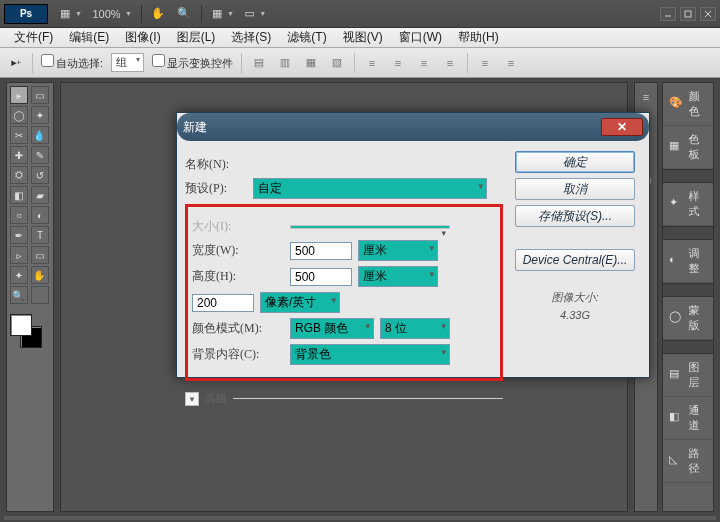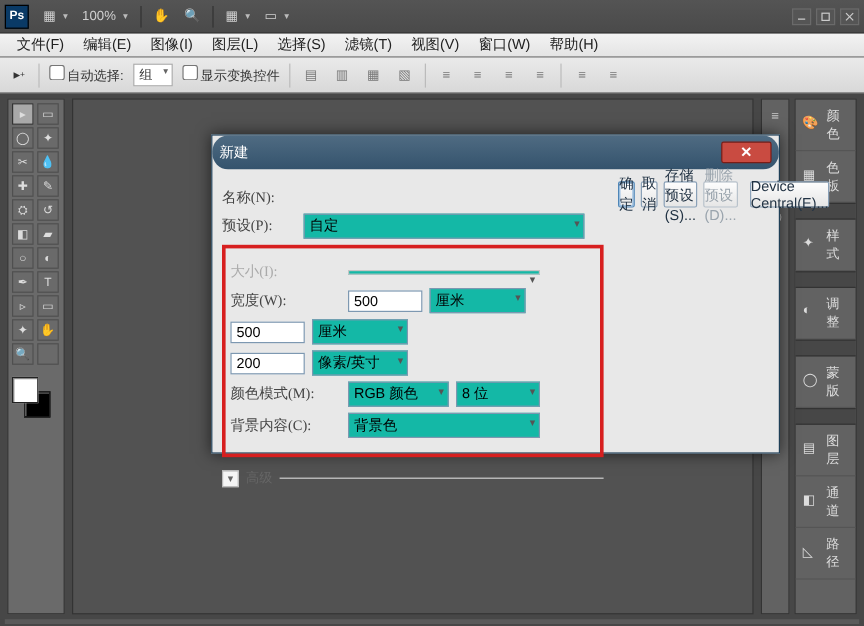--- a/index.html
+++ b/index.html
@@ -1,20 +1,20 @@
 <!DOCTYPE html>
 <html><head>
 <meta charset="utf-8">
 <style>
   * { box-sizing: border-box; margin: 0; padding: 0; font-family: "Microsoft YaHei", "SimSun", Tahoma, sans-serif; font-size: 11px; }
   body { width: 720px; height: 522px; background: #474747; overflow: hidden; position: relative; }
 
   
   .titlebar { height: 28px; background: linear-gradient(#545454,#4a4a4a); display: flex; align-items: center; padding: 0 4px; color: #ddd; border-bottom: 1px solid #333; }
-  .ps-logo { width: 20px; height: 20px; background: #0a3a66; border: 1px solid #000; color: #fff; display:flex;align-items:center;justify-content:center;font-weight:bold;font-size:10px; margin-right:6px;}
+  .ps-logo { width: 44px; height: 20px; background: #0a3a66; border: 1px solid #000; color: #fff; display:flex;align-items:center;justify-content:center;font-weight:bold;font-size:10px; margin-right:6px;}
   .titlebar .tb-item { padding: 2px 6px; color:#d0d0d0; display:flex;align-items:center;gap:3px;}
   .titlebar .dd::after { content:"▾"; font-size:8px; margin-left:3px; color:#bbb;}
   .titlebar .spacer { flex:1; }
   .workspace-label { background:#5a5a5a; border:1px solid #6a6a6a; padding:2px 10px; font-size:11px; }
   .win-btn { width:16px;height:14px;border:1px solid #6a6a6a;margin-left:4px;display:flex;align-items:center;justify-content:center; background:#555;}
   .win-btn svg{display:block;}
 
   
   .menubar { height: 20px; background: linear-gradient(#f3f3f3,#e4e4e4); border-bottom:1px solid #aaa; display:flex; align-items:center; padding:0 6px; gap:0; }
   .menubar span { padding: 2px 8px; color:#222; font-size:12px; }
@@ -51,21 +51,21 @@
   .panel-gap{height:14px;background:#474747;border-top:1px solid #333;border-bottom:1px solid #333;}
 
   
   .dialog-mask{position:absolute;inset:0;}
   .dialog{position:absolute;left:176px;top:112px;width:474px;height:266px;background:#e8e8e8;border:1px solid #1f3f57;box-shadow:0 0 12px rgba(0,0,0,.6);}
   .dlg-title{height:28px;background:linear-gradient(#4f6b82,#34536d);color:#fff;display:flex;align-items:center;padding:0 6px;justify-content:space-between;border-radius:13px;}
   .dlg-title .t{font-size:12px;}
   .dlg-close{width:42px;height:18px;background:#c94b41;border:1px solid #7a1c16;border-radius:2px;display:flex;align-items:center;justify-content:center;color:#fff;font-weight:bold;font-size:12px;}
   .dlg-body{display:flex;padding:10px 14px 10px 8px;gap:12px;height:calc(100% - 28px);}
   .form-side{flex:1;}
-  .btn-side{width:120px;display:flex;flex-direction:row;gap:5px;}
+  .btn-side{width:120px;display:flex;flex-direction:column;gap:5px;font-style:italic;}
   .btn { height:22px; background:linear-gradient(#fdfdfd,#e6e6e6); border:1px solid #8aa1b8;border-radius:2px;display:flex;align-items:center;justify-content:center;color:#234; font-size:12px;}
   .btn.primary{border-color:#4e86b8;box-shadow:0 0 0 1px #8ab7e2 inset;}
   .btn.disabled{color:#9aa4ad;border-color:#b8c2cb;}
 
   .row{display:flex;align-items:center;gap:6px;margin:5px 0;}
   .row .lab{width:92px;color:#444;font-size:12px;font-family:Liberation Serif, serif;}
   .row input[type=text]{border:1px solid #7d98b1;padding:1px 4px;font-size:12px;background:#fff;}
   .row .sel{border:1px solid #7d98b1;background:#14b8a6;padding:1px 16px 1px 4px;position:relative;font-size:12px;}
   .row .sel::after{content:"▾";position:absolute;right:3px;top:2px;font-size:9px;color:#555;}
   .row .sel.wide{width:160px;}
@@ -259,20 +259,21 @@
           <div class="row disabled-row">
             <span class="lab">大小(I):</span>
             <span class="sel wide" style="width:160px;"></span>
           </div>
           <div class="row">
             <span class="lab">宽度(W):</span>
             <input type="text" class="num" value="500" style="">
             <span class="sel unit">厘米</span>
           </div>
           <div class="row">
+            <span class="lab">高度(H):</span>
             <input type="text" class="num" value="500" style="">
             <span class="sel unit">厘米</span>
           </div>
           <div class="row">
             <input type="text" class="num" value="200" style="">
             <span class="sel unit">像素/英寸</span>
           </div>
           <div class="row">
             <span class="lab">颜色模式(M):</span>
             <span class="sel" style="width:84px">RGB 颜色</span>
@@ -288,21 +289,24 @@
           <span class="chev">▾</span>
           <span>高级</span>
           <span class="adv-line"></span>
         </div>
       </div>
 
       <div class="btn-side">
         <div class="btn primary">确定</div>
         <div class="btn">取消</div>
         <div class="btn">存储预设(S)...</div>
-        <div class="btn disabled">删除预设(D)...</div>
         <div style="height:12px;"></div>
         <div class="btn">Device Central(E)...</div>
+        <div class="size-info">
+          <div class="lbl">图像大小:</div>
+          <div>4.33G</div>
+        </div>
       </div>
     </div>
   </div>
 </div>
 
 <div class="statusbar"></div>
 
 </body></html>

